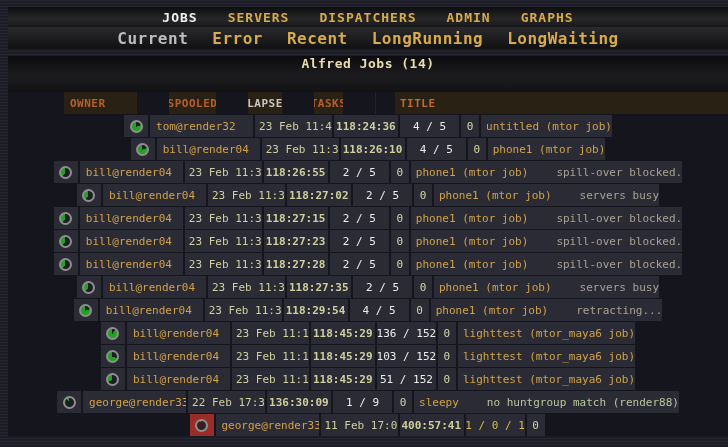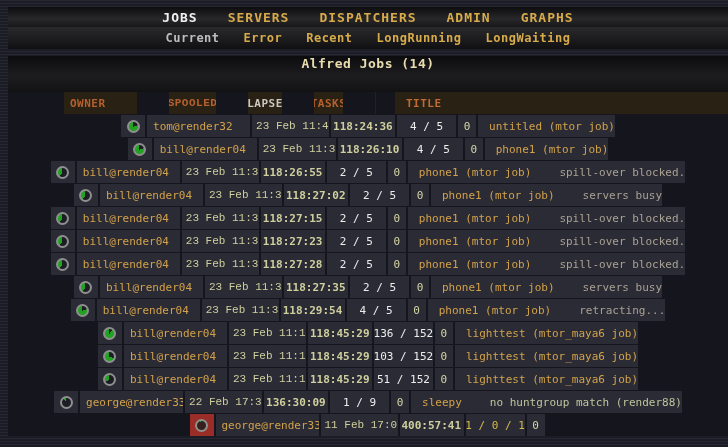--- a/index.html
+++ b/index.html
@@ -24,21 +24,21 @@
     color: #d8ab4a; cursor: pointer; white-space: nowrap;
   }
   .navbar1 .nav-item.active { color: #f0f0f0; }
 
   .navbar2 {
     height: 22px;
     background: linear-gradient(180deg, #2a2a2d 0%, #1c1c1f 55%, #101013 100%);
     display: flex; justify-content: center; align-items: center; gap: 24px;
   }
   .navbar2 .nav-item {
-    font-size: 12px; font-weight: bold; letter-spacing: 0.5px;
+    font-size: 16px; font-weight: bold; letter-spacing: 0.5px;
     color: #d8ab4a; cursor: pointer; white-space: nowrap;
   }
   .navbar2 .nav-item.active { color: #bdbdbd; }
 
   .gap7 { height: 7px; }
 
   .titlebar {
     height: 36px;
     background: linear-gradient(180deg, #0c0c0e 0%, #1d1d20 55%, #121214 100%);
     display: flex; justify-content: center; align-items: flex-start;
@@ -58,26 +58,26 @@
   }
   .tcell {
     background: #2b2b35;
     display: flex; align-items: center;
     font-size: 11px; white-space: nowrap; overflow: hidden;
   }
   .thead .tcell { background: #292113; font-weight: bold; font-size: 11px; letter-spacing: 0.5px; color: #b5602e; cursor: pointer; margin-left: 30px; }
   .thead .tcell.sorted { color: #ccc8c0; }
   .c-icon   { justify-content: center; }
   .c-owner  { padding-left: 6px; color: #d2a24a; }
-  .c-spool  { padding-left: 4px; color: #cfcf9e; font-family: Liberation Mono, monospace; }
+  .c-spool  { padding-left: 4px; color: #cfcf9e; }
   .c-elap   { padding-left: 2px; color: #cfcf9e; font-weight: bold; }
   .c-tasks  { justify-content: center; color: #ededed; }
   .c-tasks.gold { color: #d6b94c; }
   .c-pri    { justify-content: center; color: #d6d6a8; }
-  .c-title  { padding-left: 11px; color: #d2a24a; }
+  .c-title  { padding-left: 5px; color: #d2a24a; }
   .thead .c-spool, .thead .c-elap, .thead .c-tasks { justify-content: center; padding-left: 0; }
   .thead .c-pri { justify-content: flex-start; padding-left: 1px; }
   .thead .c-title { color: #c06a35; }
 
   .c-icon.err { background: #9b2d28; }
 
   .pie {
     width: 13px; height: 13px; border-radius: 50%;
     border: 2px solid #8f8f8f;
     background: conic-gradient(#1d1d26 0deg var(--x), #21a321 var(--x) 360deg);

